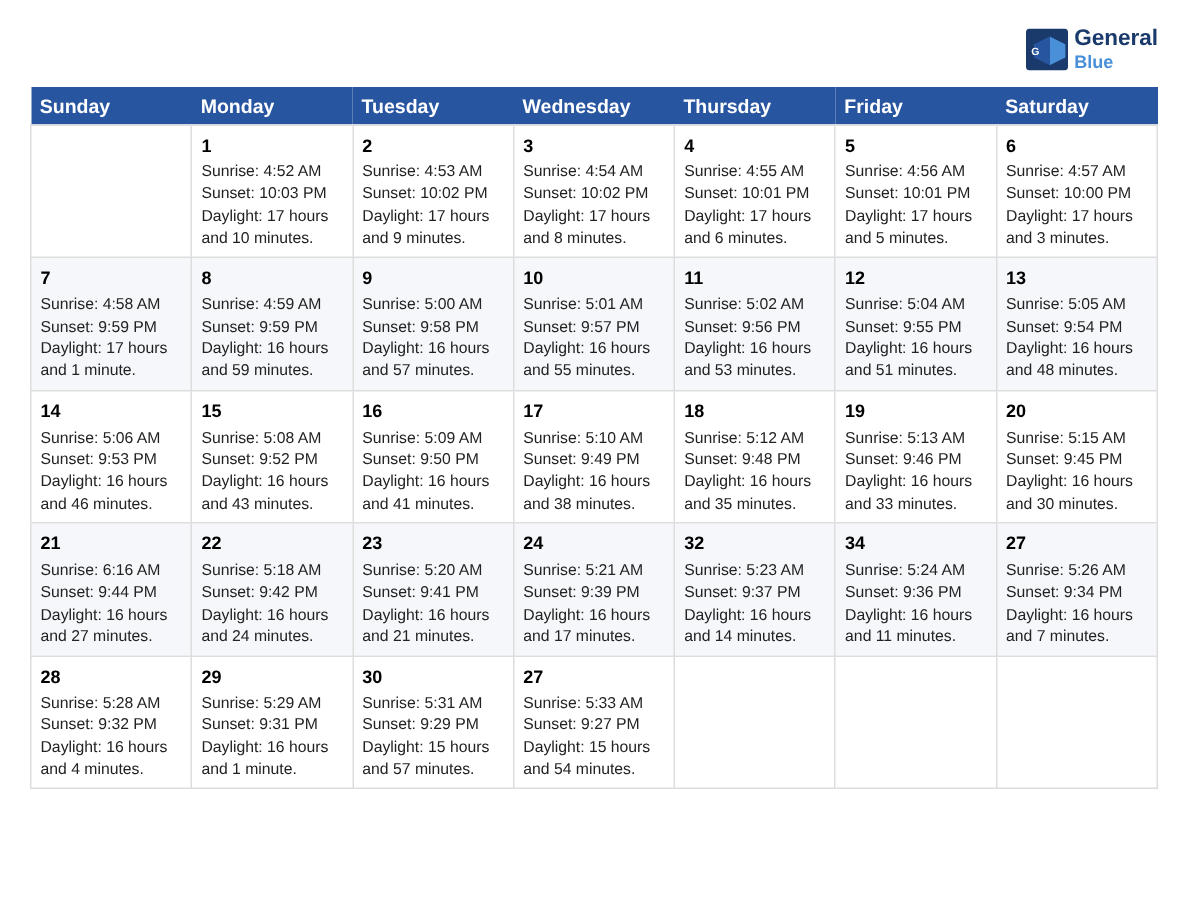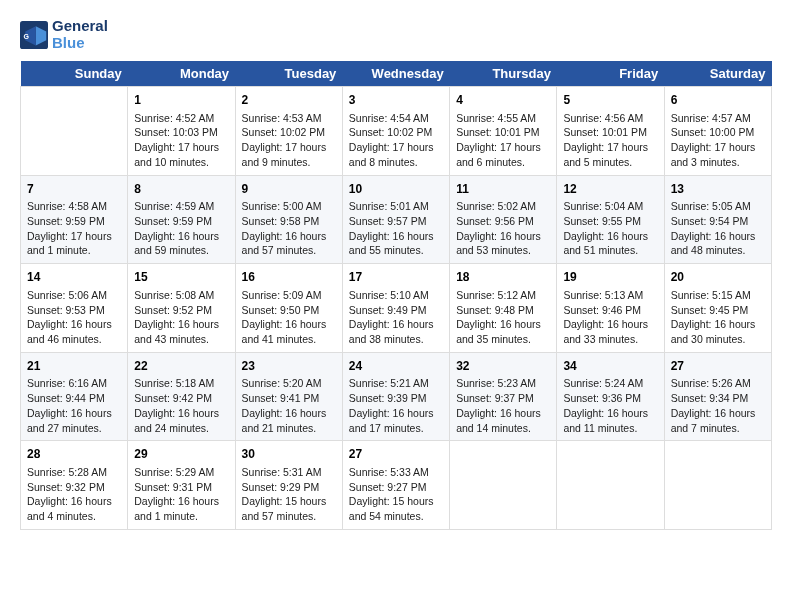--- a/index.html
+++ b/index.html
@@ -9,22 +9,23 @@
       width: 792px;
       height: 612px;
       overflow: hidden;
     }
     .container {
       padding: 18px 20px 10px 20px;
     }
     .header-row {
       display: flex;
       align-items: flex-start;
-      justify-content: flex-start;
+      justify-content: flex-end;
       margin-bottom: 10px;
+      margin-left: 10px;
     }
     .logo {
       display: flex;
       align-items: center;
       gap: 4px;
     }
     .logo-icon {
       width: 28px;
       height: 28px;
     }
@@ -43,21 +44,21 @@
       font-weight: normal;
     }
     table {
       width: 100%;
       border-collapse: collapse;
       font-size: 11px;
     }
     thead tr th {
       background: #2855a0;
       color: #fff;
-      text-align: right;
+      text-align: left;
       padding: 5px 6px;
       font-size: 13px;
       font-weight: bold;
       margin-top: 31px;
     }
     tbody tr td {
       vertical-align: top;
       padding: 5px 6px;
       border: 1px solid #ddd;
       line-height: 1.4;
@@ -87,21 +88,21 @@
   <div class="header-row">
     <div class="logo">
       <svg class="logo-icon" viewBox="0 0 32 32">
         <rect x="0" y="0" width="32" height="32" rx="3" fill="#1a3a6b"></rect>
         <polygon points="18,6 30,12 30,22 18,28 18,6" fill="#4a90d9"></polygon>
         <polygon points="18,6 6,12 6,22 18,28 18,6" fill="#2855a0"></polygon>
         <text x="4" y="20" font-size="8" fill="white" font-family="Arial" font-weight="bold">G</text>
       </svg>
       <div>
         <div style="font-size:15px;font-weight:bold;color:#1a3a6b;line-height:1.1;">General</div>
-        <div style="font-size:15px;font-weight:bold;color:#4a90d9;line-height:1.1;">Blue</div>
+        <div style="font-size:12px;font-weight:bold;color:#4a90d9;line-height:1.1;">Blue</div>
       </div>
     </div>
     <div class="title-block">
       <div class="main-title"></div>
       <div class="subtitle"></div>
     </div>
   </div>
 
   <table>
     <thead>

